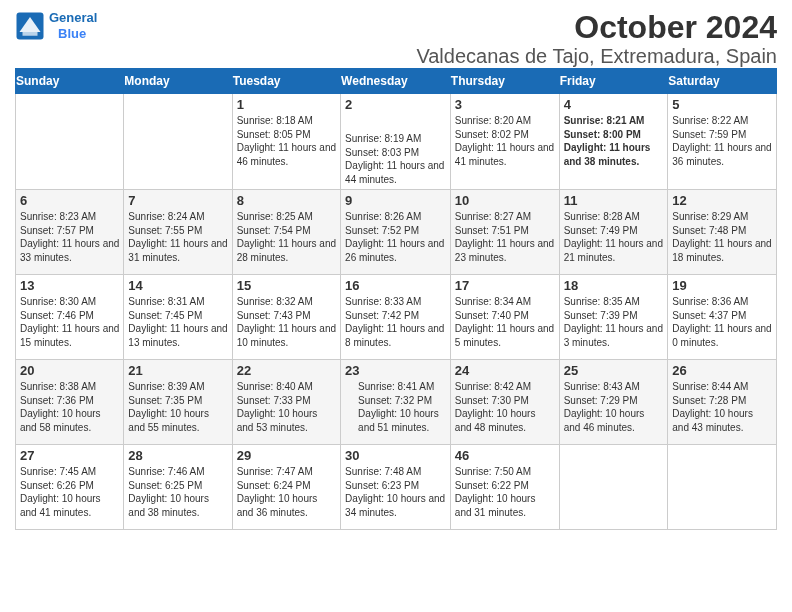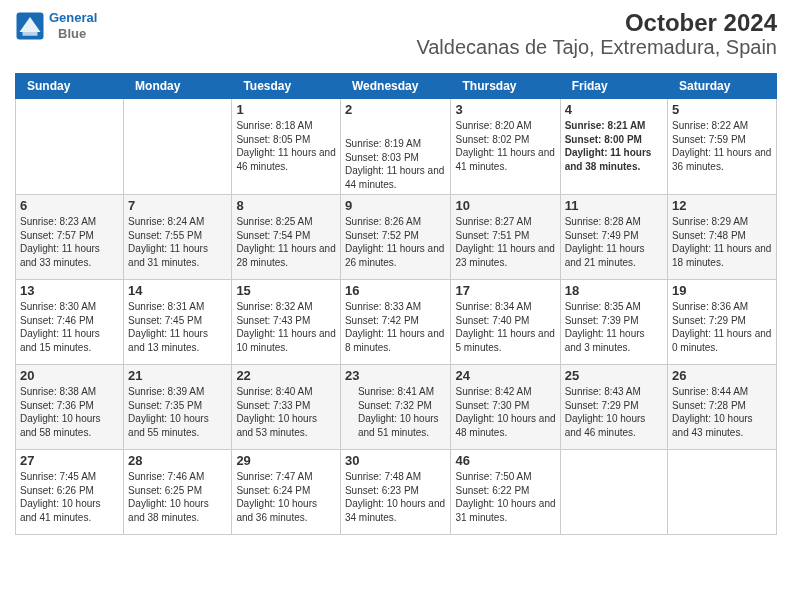--- a/index.html
+++ b/index.html
@@ -7,21 +7,21 @@
       font-family: Arial, sans-serif;
       background: #fff;
       width: 792px;
       min-height: 612px;
       padding: 10px 15px;
     }
     .header {
       display: flex;
       justify-content: space-between;
       align-items: flex-start;
-      margin-bottom: 14px;
+      margin-bottom: 0;
     }
     .logo {
       display: flex;
       align-items: center;
       gap: 4px;
     }
     .logo-text {
       font-size: 13px;
       font-weight: bold;
       line-height: 1.2;
@@ -31,40 +31,40 @@
       color: #1a6bb5;
     }
     .logo-icon {
       width: 30px;
       height: 30px;
     }
     .title-block {
       text-align: right;
     }
     .month-title {
-      font-size: 24px;
+      font-size: 32px;
       font-weight: bold;
       color: #333;
       line-height: 1.1;
     }
     .subtitle {
       font-size: 20px;
       color: #555;
     }
     table {
       width: 100%;
       border-collapse: collapse;
       font-size: 10.5px;
     }
     thead tr {
       background-color: #1a6bb5;
       color: #fff;
     }
     thead th {
-      padding: 5px 11px;
+      padding: 5px 0;
       text-align: left;
       font-size: 12px;
       font-weight: bold;
       border: 1px solid #1a6bb5;
     }
     tbody td {
       border: 1px solid #ccc;
       vertical-align: top;
       padding: 3px 4px;
       width: 113px;
@@ -94,21 +94,21 @@
 
 <div class="header">
   <div class="logo">
     <svg class="logo-icon" viewBox="0 0 40 40">
       <rect x="2" y="2" width="36" height="36" rx="4" fill="#1a6bb5"></rect>
       <polygon points="20,8 34,28 6,28" fill="white" opacity="0.9"></polygon>
       <rect x="10" y="28" width="20" height="5" fill="white" opacity="0.7"></rect>
     </svg>
     <div class="logo-text">
       <div><span>General</span></div>
-      <div><span style="color:#737373;padding-left:9px;">Blue</span></div>
+      <div><span style="color:#3b82f6;padding-left:9px;">Blue</span></div>
     </div>
   </div>
   <div class="title-block">
     <div class="month-title">October 2024</div>
     <div class="subtitle">Valdecanas de Tajo, Extremadura, Spain</div>
   </div>
 </div>
 
 <table>
   <thead>
@@ -234,21 +234,21 @@
         </td>
         <td>
           <span class="day-num">18</span>
           <div class="day-info" style="white-space: pre-line;">Sunrise: 8:35 AM
 Sunset: 7:39 PM
 Daylight: 11 hours and 3 minutes.</div>
         </td>
         <td>
           <span class="day-num">19</span>
           <div class="day-info" style="white-space: pre-line;">Sunrise: 8:36 AM
-Sunset: 7:29 PM
+Sunset: 4:37 PM
 Daylight: 11 hours and 0 minutes.</div>
         </td>
       </tr>
       <tr>
         <td>
           <span class="day-num">20</span>
           <div class="day-info" style="white-space: pre-line;">Sunrise: 8:38 AM
 Sunset: 7:36 PM
 Daylight: 10 hours and 58 minutes.</div>
         </td>

